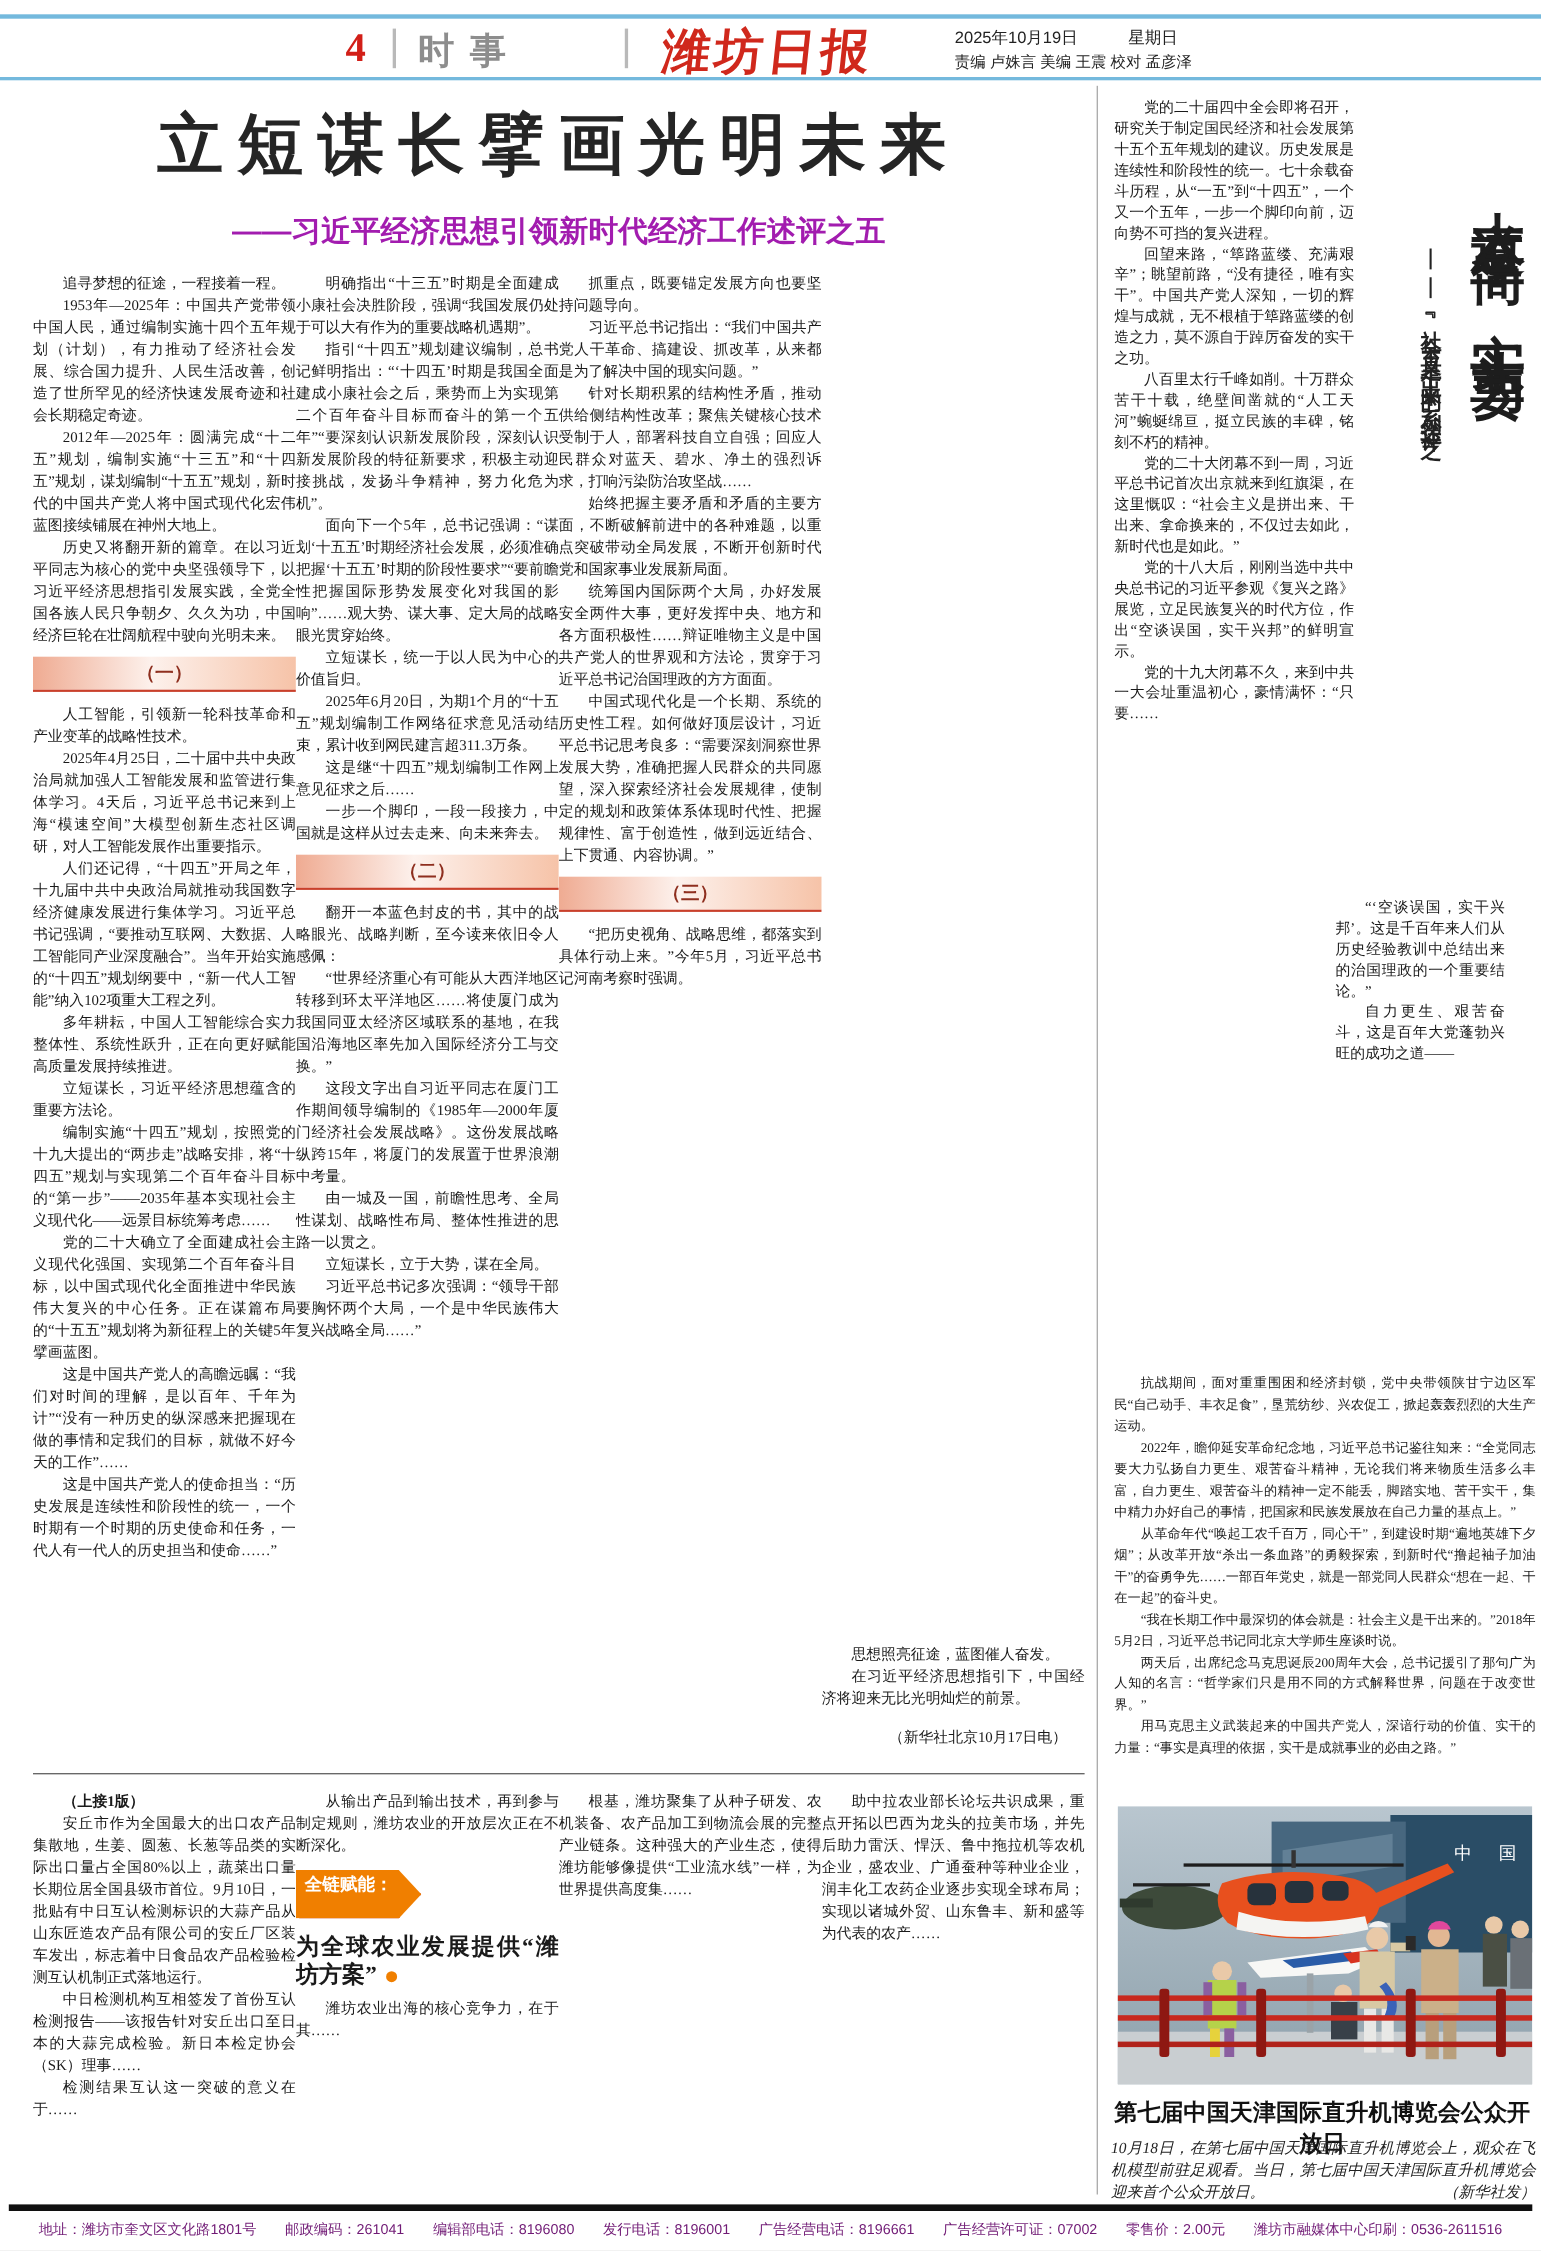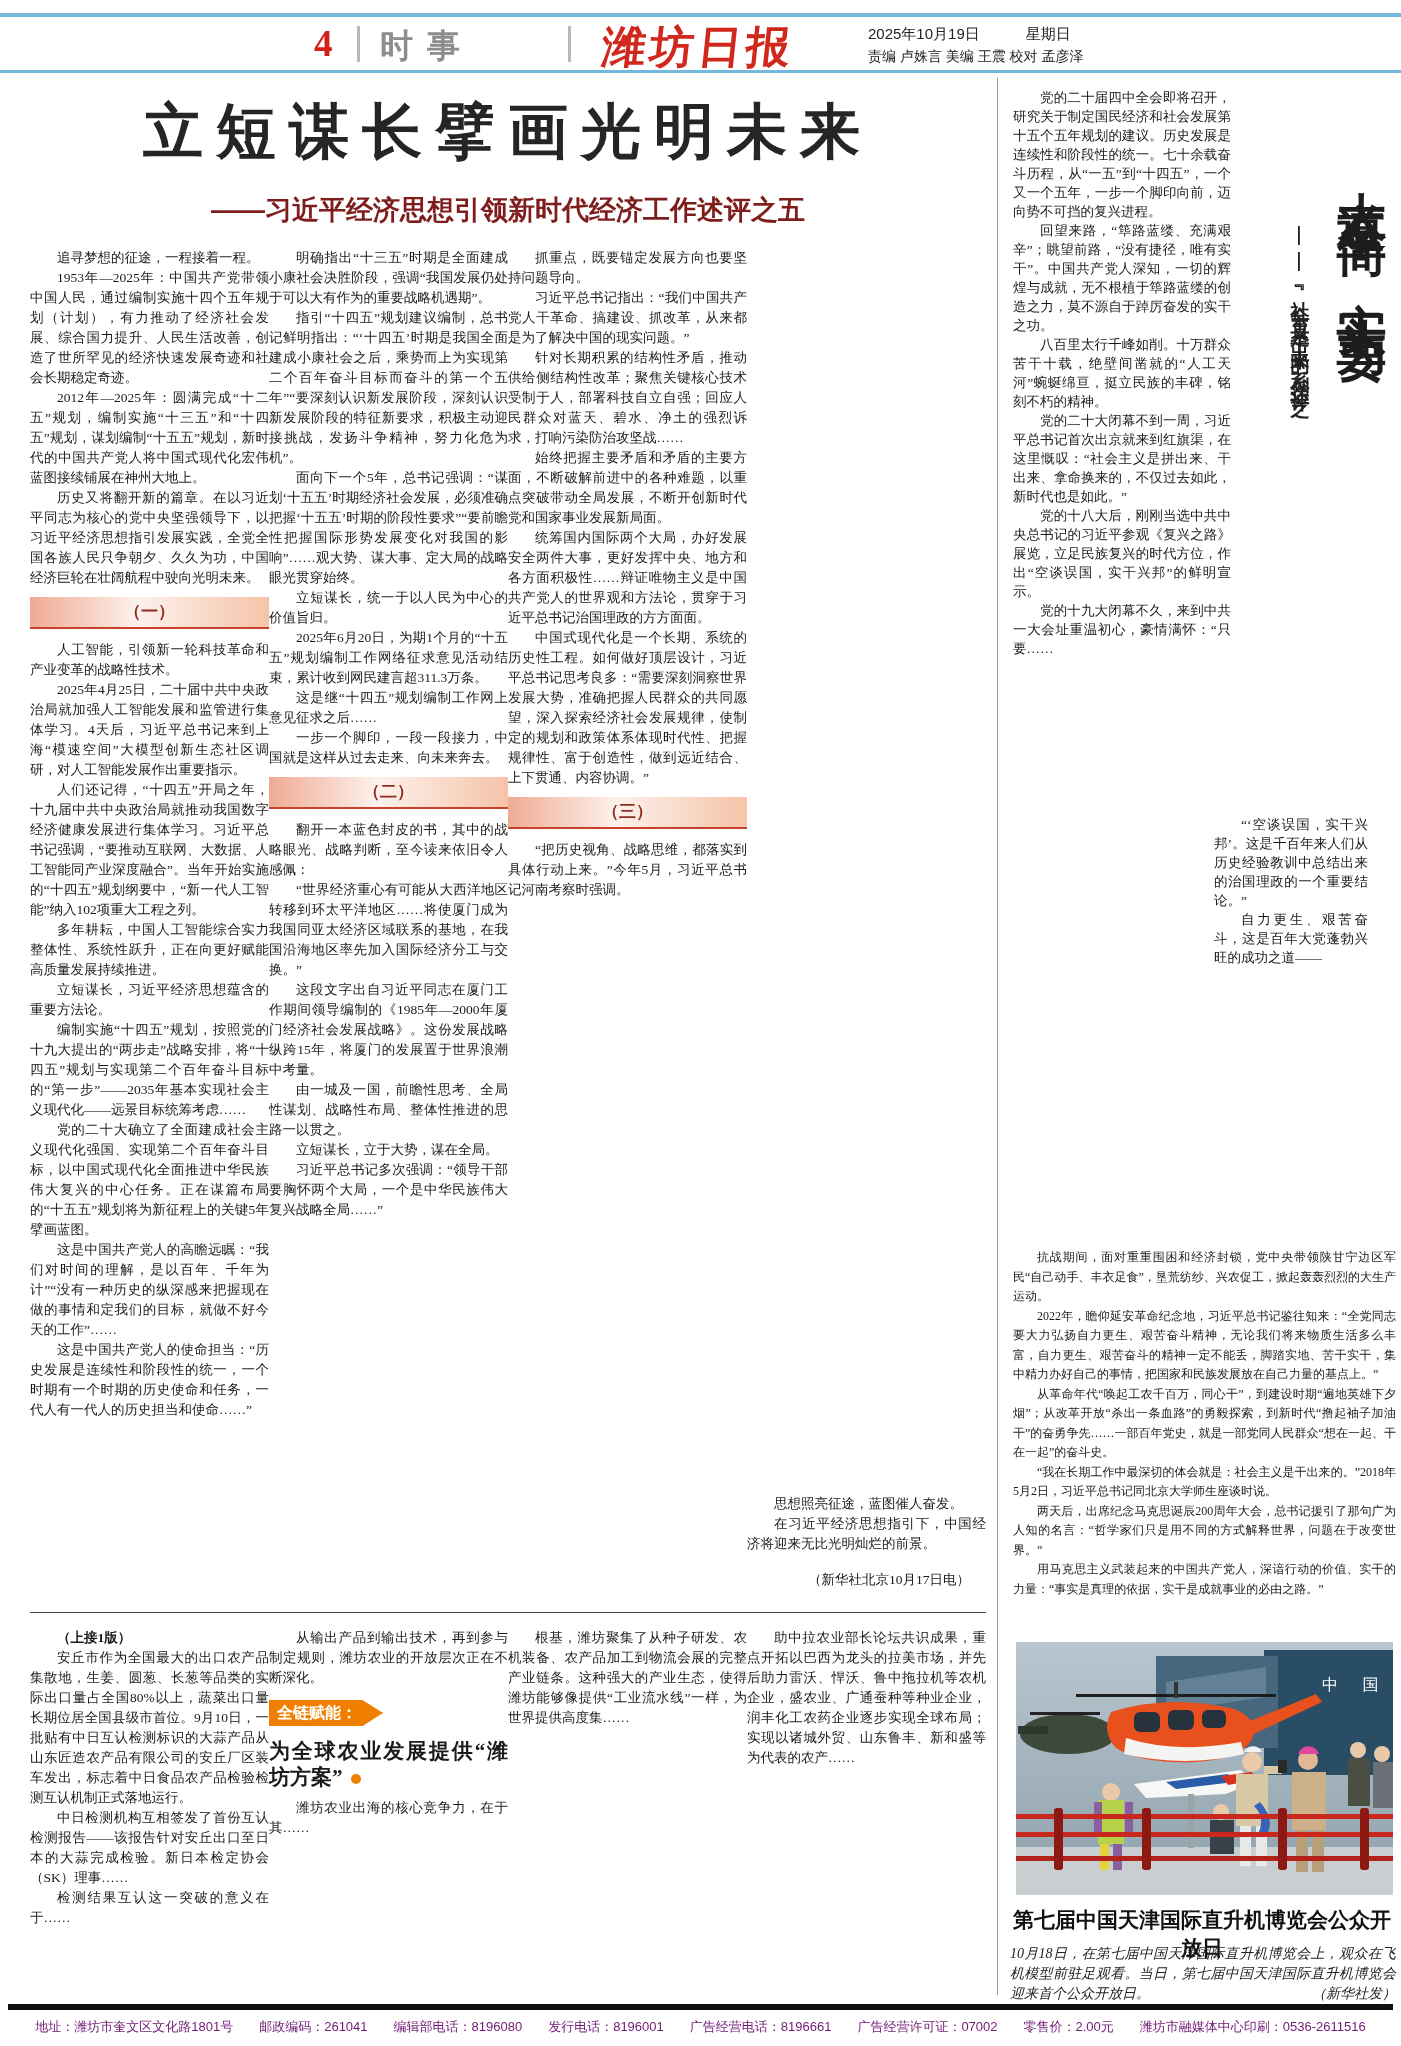--- a/index.html
+++ b/index.html
@@ -14,32 +14,32 @@
   .hsep{position:absolute;top:4px;width:3px;height:36px;background:#b9b9b9;}
   .sec-label{position:absolute;left:380px;top:2px;font:bold 33px "Liberation Sans",sans-serif;color:#8d8d8d;letter-spacing:14px;}
   .logo{position:absolute;left:602px;top:-4px;font:bold 44px "DejaVu Serif",serif;color:#d0281c;letter-spacing:4px;transform:skewX(-6deg);}
   .dateblk{position:absolute;left:868px;top:3px;font:15px "Liberation Sans",sans-serif;color:#222;}
   .dateblk .l1 b{font-weight:normal;margin-right:46px;}
   .dateblk .l2{margin-top:4px;font-size:14px;}
   
   .headline{position:absolute;left:30px;top:92px;width:956px;text-align:center;
             font:bold 60px "DejaVu Serif",serif;letter-spacing:13px;color:#252525;}
   .subhead-line{position:absolute;left:30px;top:192px;width:956px;text-align:center;
-            font:bold 27px "Liberation Sans",sans-serif;color:#7f1d1d;}
+            font:bold 27px "Liberation Sans",sans-serif;color:#a21caf;}
   .cols{position:absolute;display:flex;}
   .main-cols{left:30px;top:248px;width:956px;height:1358px;}
   .bottom-cols{left:30px;top:1628px;width:956px;height:360px;}
   .ncol{flex:1 1 0;overflow:hidden;font-size:13.5px;line-height:20px;text-align:justify;}
   .endcol{display:flex;flex-direction:column;justify-content:flex-end;}
   .p{margin:0;text-indent:2em;}
   .end{margin:16px;text-align:right;}
   .band{height:30px;line-height:29px;text-align:center;font-weight:bold;font-size:17px;color:#8e2f1f;
         background:linear-gradient(90deg,#efab92,#fdf1ec 45%,#f6c3a8);border-bottom:2px solid #c9402b;margin:9px 0 11px;}
   .banner{display:inline-block;background:#f07f00;color:#fff;font:bold 16px "Liberation Sans",sans-serif;
-        padding:3px 26px 2px 8px;margin:12px 0 4px;clip-path:polygon(0 0,82% 0,100% 50%,82% 100%,0 100%);
+        padding:3px 26px 20px 8px;margin:12px 0 4px;clip-path:polygon(0 0,82% 0,100% 50%,82% 100%,0 100%);
         box-shadow:3px 3px 0 #c0392b;}
   .subh{font-weight:bold;font-size:21px;line-height:26px;text-indent:0;margin:8px 0;}
   .dot{display:inline-block;width:10px;height:10px;border-radius:50%;background:#f07f00;margin-left:8px;}
   .divider-h{position:absolute;left:30px;top:1612px;width:956px;height:1px;background:#444;}
   .divider-v{position:absolute;left:997px;top:78px;width:1px;height:1917px;background:#9a9a9a;}
   
   .side-colA{position:absolute;left:1013px;top:88px;width:218px;height:1152px;overflow:hidden;
              font-size:13.5px;line-height:19px;text-align:justify;}
   .side-colB{position:absolute;left:1214px;top:815px;width:154px;height:425px;overflow:hidden;
              font-size:13.5px;line-height:19px;text-align:justify;}

